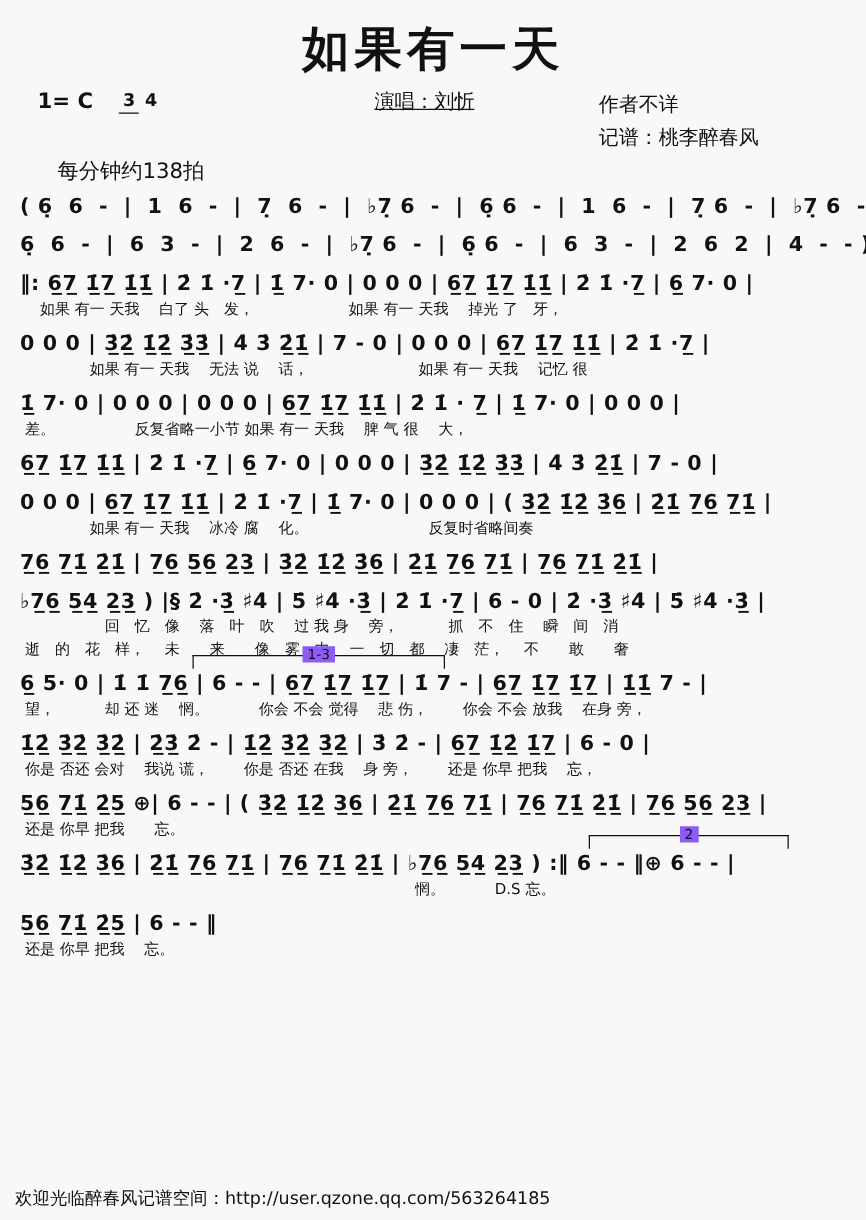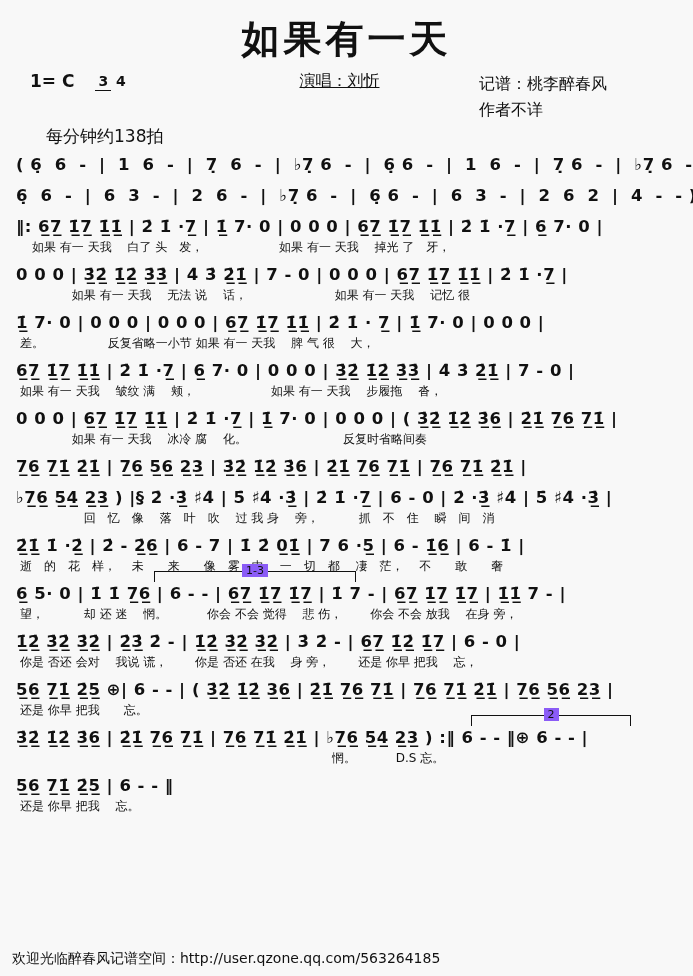--- a/index.html
+++ b/index.html
@@ -62,22 +62,22 @@
       <span class="keysig">
         <span>1= C</span>
         <span class="frac">
           <span class="top">3</span>
           <span class="bot">4</span>
         </span>
       </span>
     </div>
     <div class="meta-center">演唱：刘忻</div>
     <div class="meta-right">
+      <div>作者不详</div>
       <div>记谱：桃李醉春风</div>
-      <div>作者不详</div>
     </div>
   </div>
 
   <div class="tempo">每分钟约138拍</div>
 
   <div class="score">
 
     <div class="system">
       <div class="notation">( 6̣  6  -  |  1  6  -  |  7̣  6  -  |  ♭7̣ 6  -  |  6̣ 6  -  |  1  6  -  |  7̣ 6  -  |  ♭7̣ 6  -  |</div>
 
@@ -98,40 +98,38 @@
       <div class="lyrics">　　　　 如果 有一 天我　 无法 说　 话，　　　　　　　 如果 有一 天我　 记忆 很</div>
     </div>
 
     <div class="system">
       <div class="notation">1̲̇ 7· 0 | 0 0 0 | 0 0 0 | 6̲7̲ 1̲̇7̲ 1̲̇1̲̇ | 2̇ 1̇ · 7̲ | 1̲̇ 7· 0 | 0 0 0 |</div>
       <div class="lyrics">差。　　　　　 反复省略一小节 如果 有一 天我　 脾 气 很　 大，</div>
     </div>
 
     <div class="system">
       <div class="notation">6̲7̲ 1̲̇7̲ 1̲̇1̲̇ | 2̇ 1̇ ·7̲ | 6̲ 7· 0 | 0 0 0 | 3̲̇2̲̇ 1̲̇2̲̇ 3̲̇3̲̇ | 4̇ 3̇ 2̲̇1̲̇ | 7 - 0 |</div>
-      <div class="lyrics">如果 有一 天我　 皱纹 满　 颊，　　　　　　 如果 有一 天我　 步履拖　 沓，</div>
     </div>
 
     <div class="system">
       <div class="notation">0 0 0 | 6̲7̲ 1̲̇7̲ 1̲̇1̲̇ | 2̇ 1̇ ·7̲ | 1̲̇ 7· 0 | 0 0 0 | ( 3̲̇2̲̇ 1̲̇2̲̇ 3̲̇6̲ | 2̲̇1̲̇ 7̲6̲ 7̲1̲̇ |</div>
       <div class="lyrics">　　　　 如果 有一 天我　 冰冷 腐　 化。　　　　　　　　反复时省略间奏</div>
     </div>
 
     <div class="system">
       <div class="notation">7̲6̲ 7̲1̲̇ 2̲̇1̲̇ | 7̲6̲ 5̲6̲ 2̲3̲ | 3̲̇2̲̇ 1̲̇2̲̇ 3̲̇6̲ | 2̲̇1̲̇ 7̲6̲ 7̲1̲̇ | 7̲6̲ 7̲1̲̇ 2̲̇1̲̇ |</div>
 
     </div>
 
     <div class="system">
       <div class="notation">♭7̲6̲ 5̲4̲ 2̲3̲ ) |§ 2̇ ·3̲̇ ♯4̇ | 5̇ ♯4̇ ·3̲̇ | 2̇ 1̇ ·7̲ | 6 - 0 | 2̇ ·3̲̇ ♯4̇ | 5̇ ♯4̇ ·3̲̇ |</div>
       <div class="lyrics">　　　　　 回　忆　像　 落　叶　吹　 过 我 身　 旁，　　　 抓　不　住　 瞬　间　消</div>
     </div>
 
     <div class="system">
-      <div class="notation">2̲̇1̲̇ 1̇ ·2̲̇ | 2̇ - 2̲̇6̲ | 6 - 7 | 1̇ 2̇ 0̲1̲̇ | 7 6 ·5̲ | 6 - 1̲̇6̲ | 6 - 1̇ |</div>
       <div class="lyrics">逝　的　花　样，　 未　　来　　像　雾　中　 一　切　都　 凄　茫，　 不　　敢　　奢</div>
     </div>
 
     <div class="system">
       <div class="volta volta-1"><span>1-3</span></div>
       <div class="notation">6̲ 5· 0 | 1̇ 1̇ 7̲6̲ | 6 - - | 6̲7̲ 1̲̇7̲ 1̲̇7̲ | 1̇ 7 - | 6̲7̲ 1̲̇7̲ 1̲̇7̲ | 1̲̇1̲̇ 7 - |</div>
       <div class="lyrics">望，　　　 却 还 迷　 惘。　　　 你会 不会 觉得　 悲 伤，　　 你会 不会 放我　 在身 旁，</div>
     </div>
 
 

